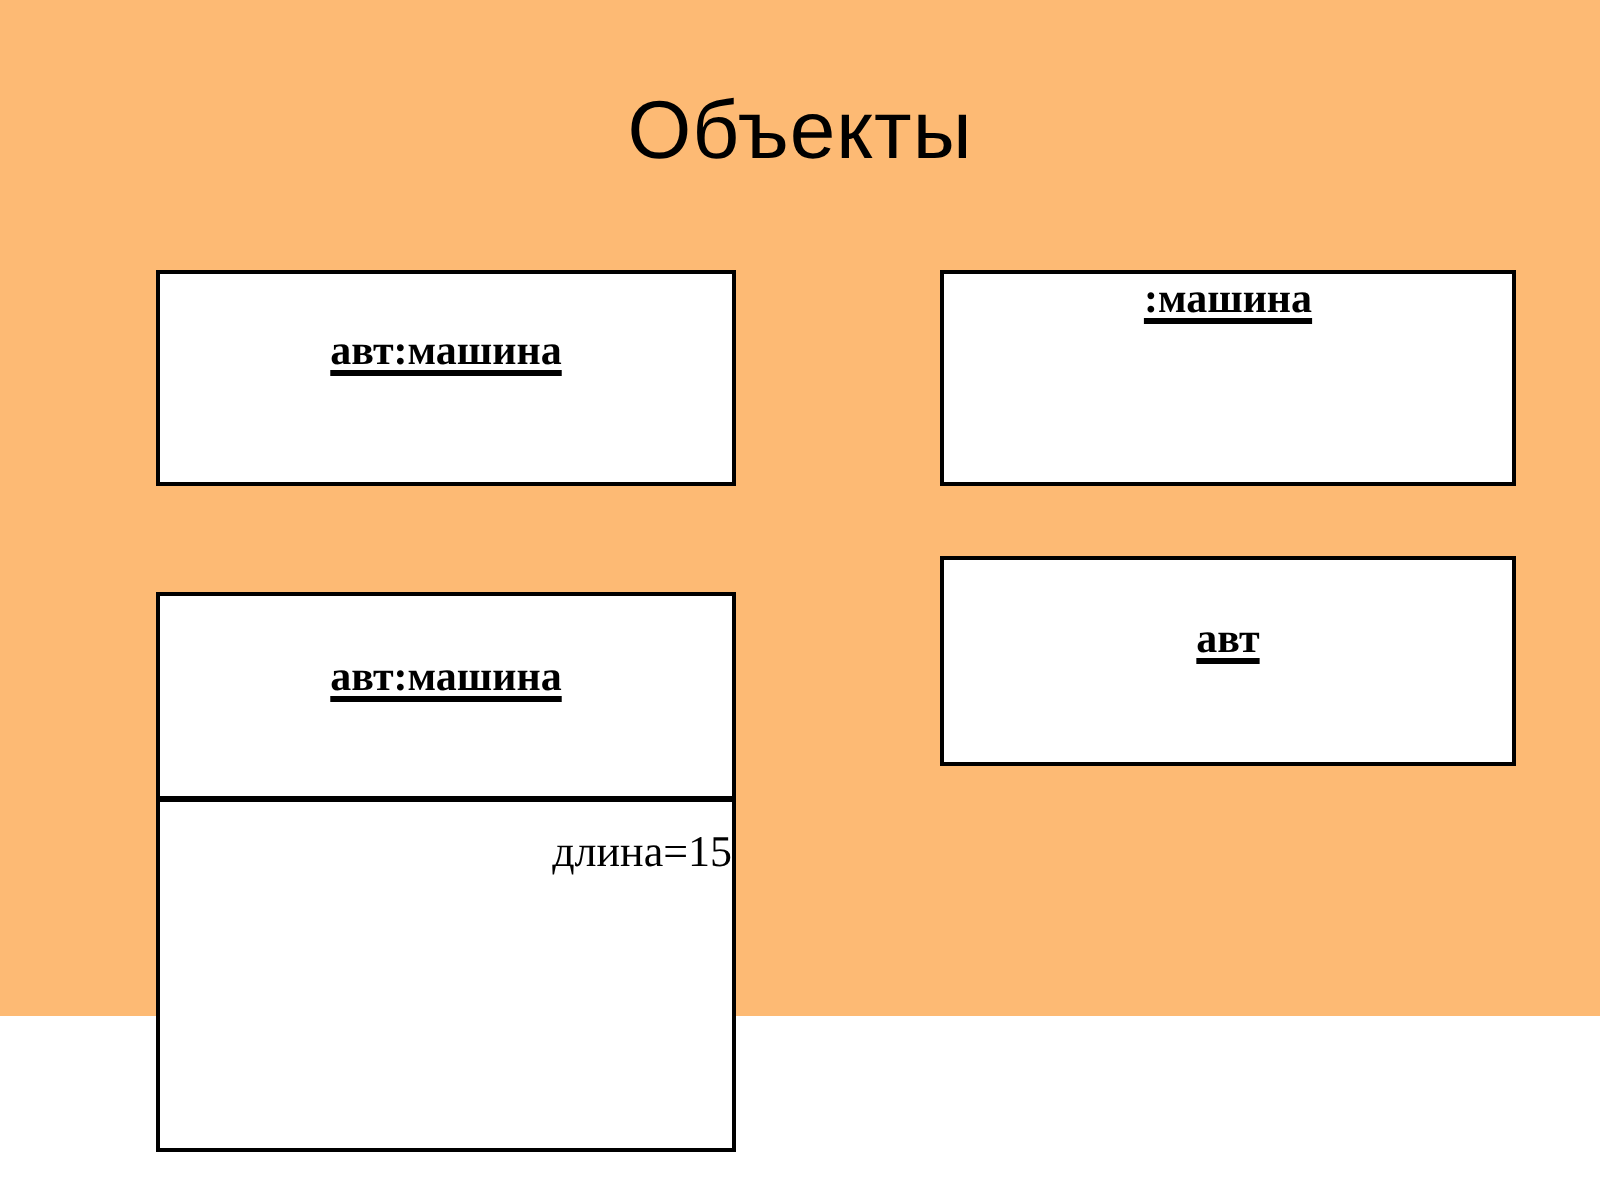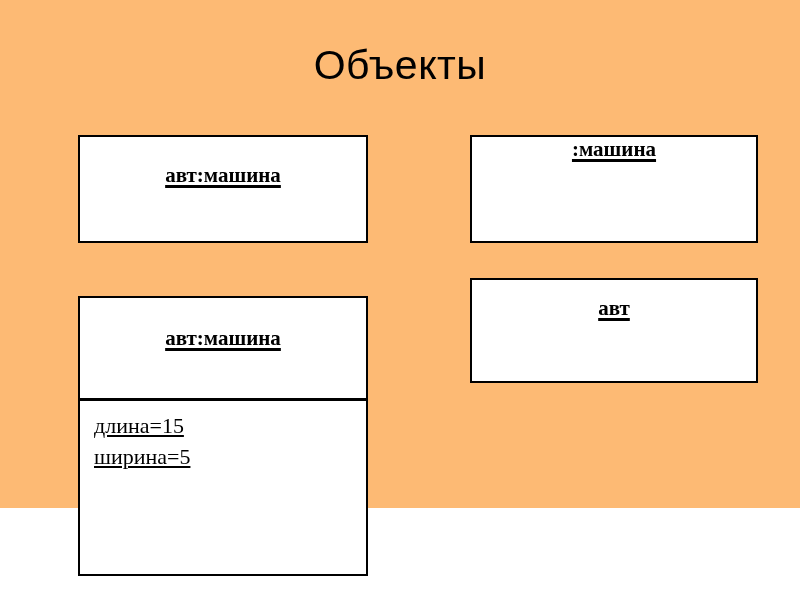--- a/index.html
+++ b/index.html
@@ -75,42 +75,41 @@
     right: 0;
     height: 0;
     border-top: 3px solid #000000;
   }
 
   
   .attr-compartment {
     position: absolute;
     left: 0;
     right: 0;
-    text-align: left;
-    text-decoration: underline;
+    text-align: right;
   }
 
   .attr-line {
     font-family: "Liberation Serif", "DejaVu Serif", serif;
     font-size: 22px;
     font-weight: 400;
     line-height: 31px;
     white-space: pre;
     color: #000000;
   }
 
   
   #box-named-instance        { left: 78px;  top: 135px; width: 290px; height: 108px; }
   #box-anonymous-instance    { left: 470px; top: 135px; width: 288px; height: 108px; }
   #box-name-only-instance    { left: 470px; top: 278px; width: 288px; height: 105px; }
   #box-instance-with-attrs   { left: 78px;  top: 296px; width: 290px; height: 280px; }
 
   #box-named-instance      .name-compartment { padding-top: 26px; }
   #box-anonymous-instance  .name-compartment { }
-  #box-name-only-instance  .name-compartment { padding-top: 16px; }
+  #box-name-only-instance  .name-compartment { padding-top: 27px; }
   #box-instance-with-attrs .name-compartment { padding-top: 28px; }
 
   #box-instance-with-attrs .compartment-divider { top: 100px; }
   #box-instance-with-attrs .attr-compartment    { top: 112px; padding-left: 14px; }
 </style>
 </head>
 <body>
 
 <div id="slide">
 
@@ -134,17 +133,16 @@
     </div>
   </div>
 
   <div class="obj-box" id="box-instance-with-attrs">
     <div class="name-compartment">
       <span class="obj-name">авт:машина</span>
     </div>
     <div class="compartment-divider"></div>
     <div class="attr-compartment">
       <div class="attr-line">длина=15</div>
-      <div class="attr-line">ширина=5</div>
     </div>
   </div>
 
 </div>
 
 </body></html>

